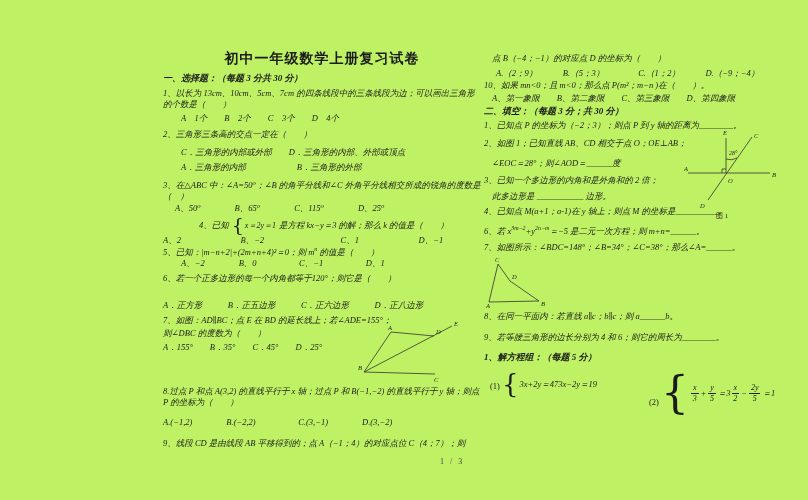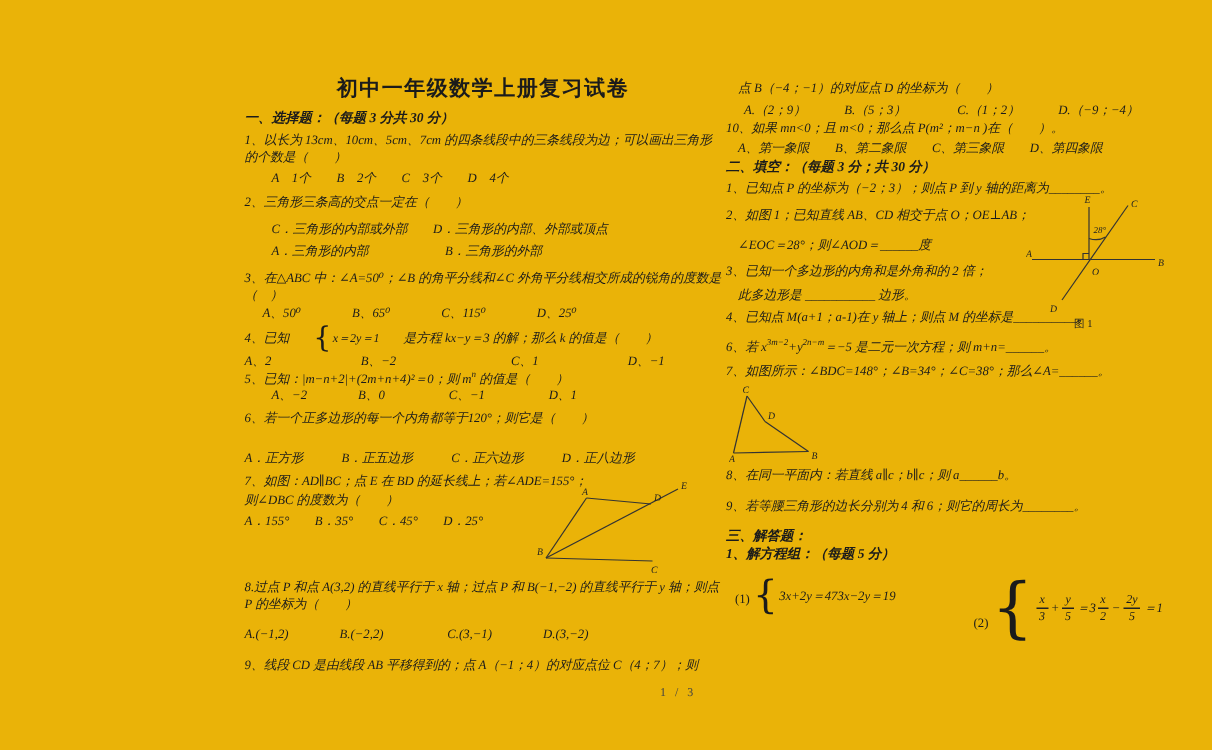--- a/index.html
+++ b/index.html
@@ -1,29 +1,29 @@
 <!DOCTYPE html>
 <html><head>
 <meta charset="utf-8">
 <style>
   html,body{margin:0;padding:0;background:#fff;}
-  #page{position:relative;width:808px;height:500px;background:#eab308;overflow:hidden;
+  #page{position:relative;width:808px;height:500px;background:#bef264;overflow:hidden;
         font-family:"Liberation Serif","DejaVu Serif",serif;color:#1b1b1b;}
   .ln{margin:0;font-size:8.5px;line-height:11.5px;letter-spacing:0px;font-style:italic;}
   .hd{font-weight:bold;font-size:9px;}
   .ind{padding-left:18px;}
   .ind8{padding-left:8px;}
   .ind12{padding-left:12px;}
   #doc-title{position:absolute;left:163px;top:50px;width:318px;text-align:center;
              font-size:14px;font-weight:bold;letter-spacing:1px;}
   #col-left{position:absolute;left:163px;top:73px;width:318px;}
   #col-right{position:absolute;left:484px;top:53px;width:292px;}
   #footer{position:absolute;left:440px;top:457px;font-size:8px;color:#444;letter-spacing:2px;}
   
-  .sysrow{display:flex;align-items:center;gap:16px;}
+  .sysrow{display:flex;align-items:center;gap:3px;margin-left:36px;}
   .sys{display:inline-flex;align-items:center;}
   .sys .br{font-weight:100;line-height:1;margin-right:1px;font-family:"DejaVu Serif",serif;}
   .br-s{font-size:19px;}
   .br-m{font-size:26px;}
   .br-l{font-size:44px;}
   .sys .rows{display:flex;flex-direction:row;font-style:italic;}
   .sys .rows .r{font-size:8px;line-height:9.5px;}
   .sys .rows .re{font-size:8.5px;line-height:12px;}
   
   .q7wrap{position:relative;min-height:66px;}
@@ -129,21 +129,20 @@
       <line x1="3" y1="46" x2="53" y2="45"></line>
       <text x="9" y="6">C</text>
       <text x="26" y="23">D</text>
       <text x="0" y="52">A</text>
       <text x="55" y="50">B</text>
     </svg>
 
     <p class="ln" style="margin-bottom:10px">8、在同一平面内：若直线 a∥c；b∥c；则 a______b。</p>
     <p class="ln" style="margin-bottom:8px">9、若等腰三角形的边长分别为 4 和 6；则它的周长为________。</p>
 
-    <p class="ln hd" style="margin-bottom:1px">三、解答题：</p>
     <p class="ln hd" style="margin-bottom:0">1、解方程组：（每题 5 分）</p>
 
     <div id="eqrow">
       <span class="eqlabel">(1)</span>
       <span class="sys">
         <span class="br br-m">{</span>
         <span class="rows">
           <span class="re">3x+2y＝47</span>
           <span class="re">3x−2y＝19</span>
         </span>

